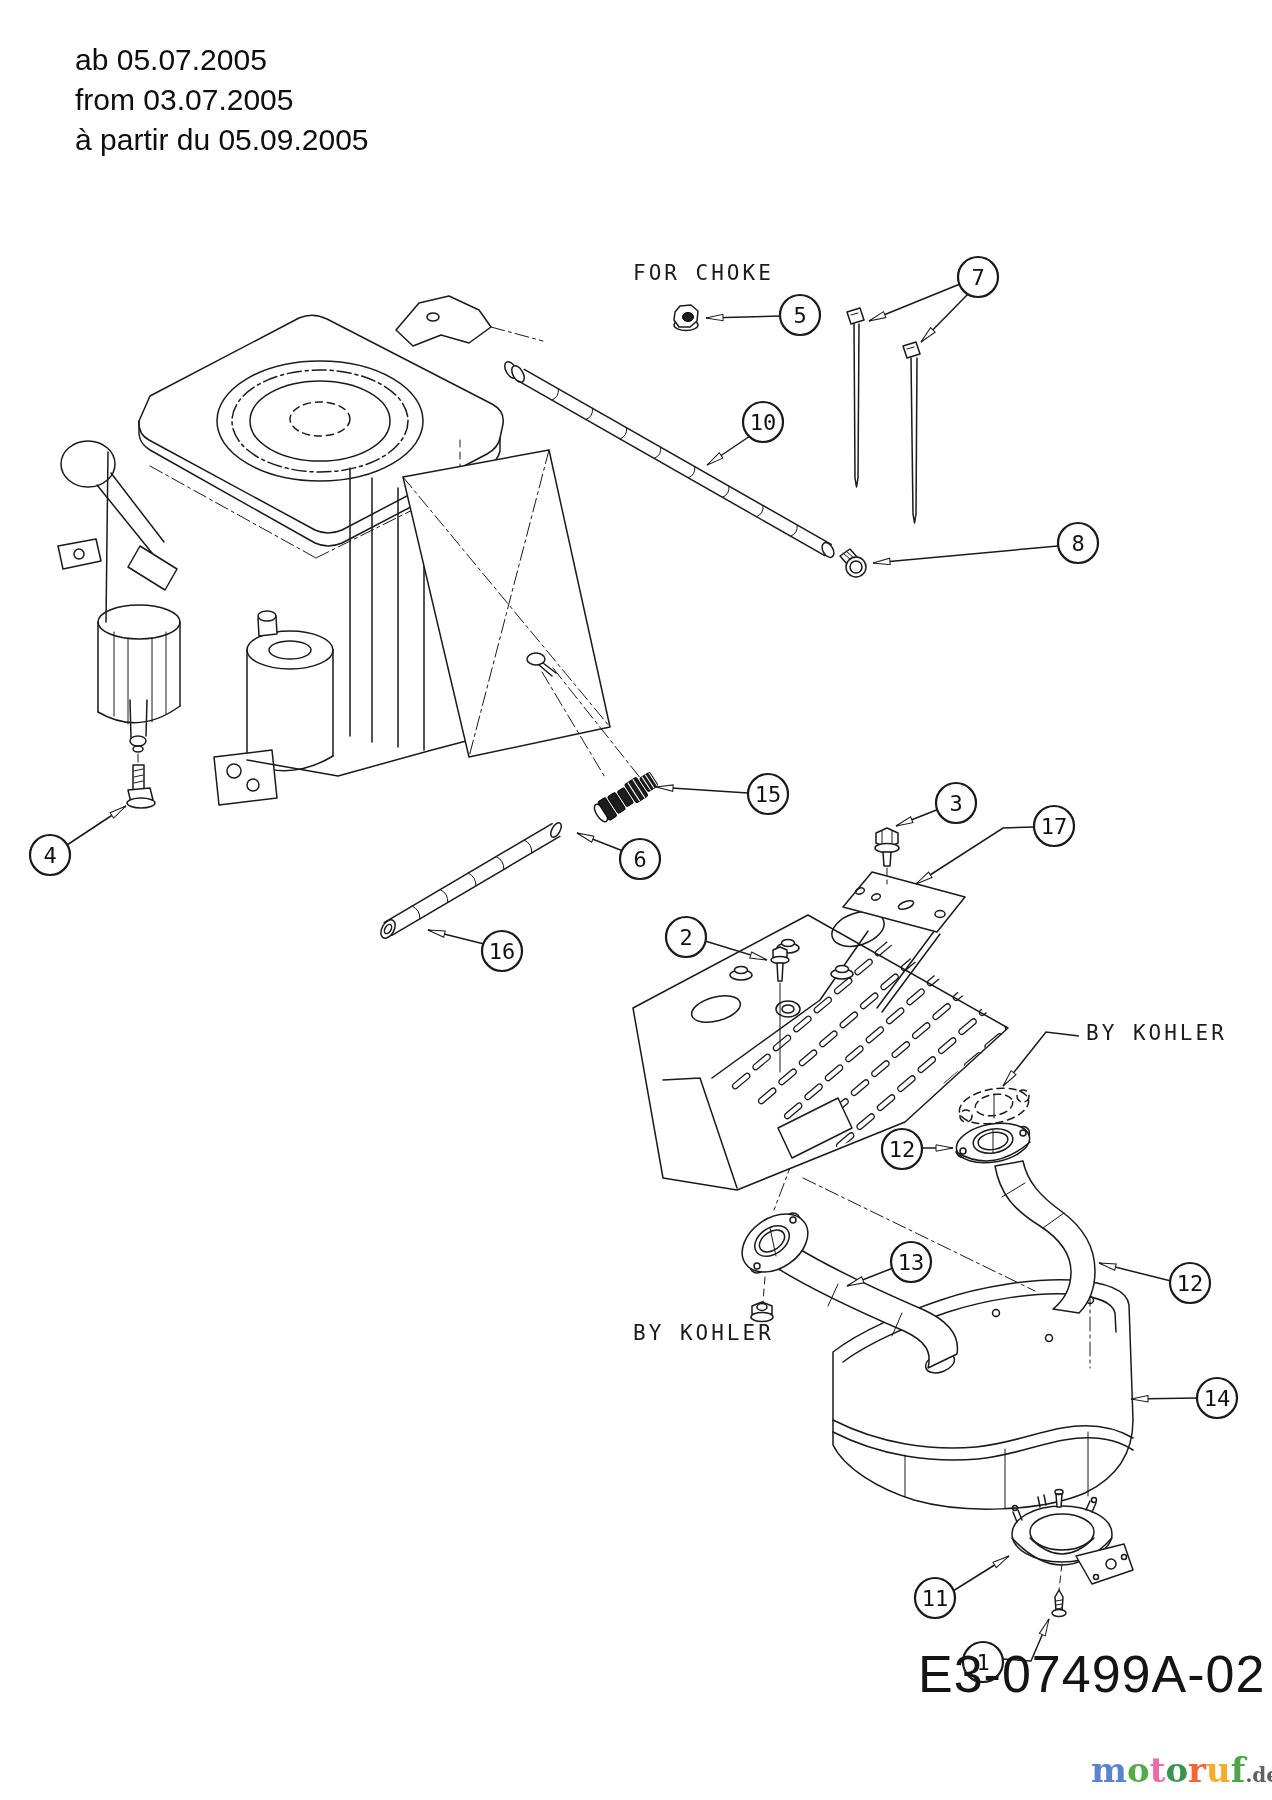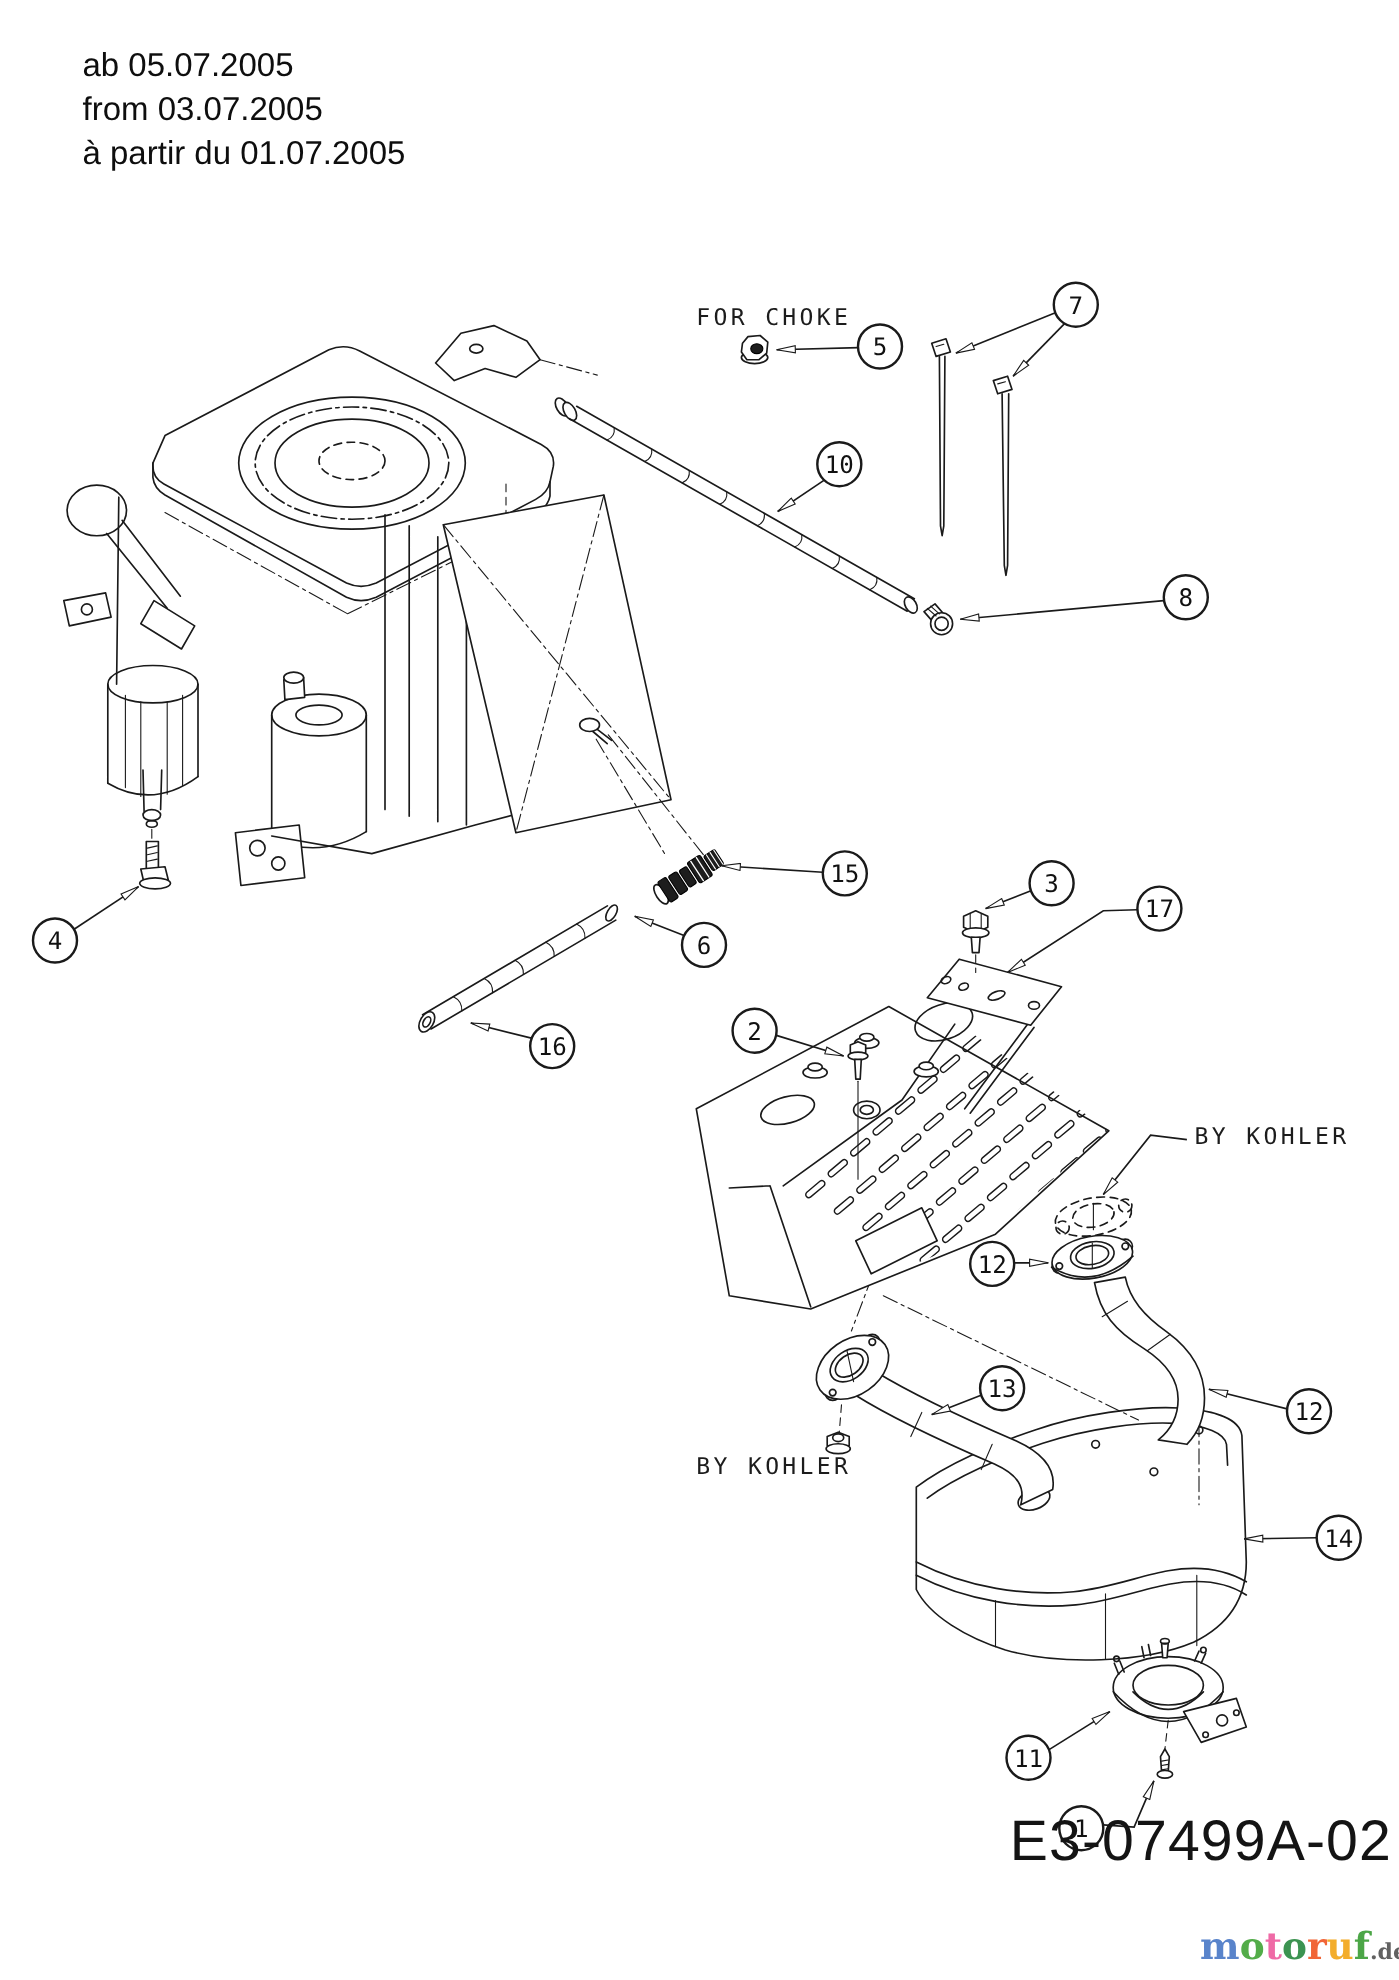--- a/index.html
+++ b/index.html
@@ -12,38 +12,38 @@
   .dash{stroke-dasharray:7 5;}
   .dd{stroke-dasharray:14 4 3 4;}
   .thin{stroke-width:1;}
   .leader{fill:none;stroke:#1a1a1a;stroke-width:1.5;}
   .callout-circle{fill:#fff;stroke:#1a1a1a;stroke-width:2.2;}
   .callout-text{font:22px "DejaVu Sans Mono",monospace;fill:#111;text-anchor:middle;}
   .slot{fill:none;stroke:#1a1a1a;stroke-width:1.3;}
   .hdr{position:absolute;left:75px;top:40px;z-index:2;font-size:30px;line-height:40px;color:#0e0e0e;}
   .cad{position:absolute;z-index:2;font-family:"DejaVu Sans Mono",monospace;font-size:21px;
        letter-spacing:3px;color:#1c1c1c;white-space:nowrap;}
-  #label-for-choke{left:633px;top:276px;}
+  #label-for-choke{left:633px;top:261px;}
   #label-by-kohler-top{left:1086px;top:1021px;}
   #label-by-kohler-bottom{left:633px;top:1321px;}
   #part-code{position:absolute;left:918px;top:1644px;z-index:4;font-size:52px;
              letter-spacing:1px;color:#141414;white-space:nowrap;}
   #watermark{position:absolute;left:1091px;top:1750px;z-index:3;font-family:"DejaVu Serif",serif;
              font-weight:bold;font-size:34px;white-space:nowrap;opacity:.93;}
   #watermark .suffix{font-size:20px;}
 </style>
 </head>
 <body>
 
 <div id="page">
 
   <div class="hdr">
     <div>ab 05.07.2005</div>
     <div>from 03.07.2005</div>
-    <div>à partir du 01.07.2005</div>
+    <div>à partir du 05.09.2005</div>
   </div>
 
   <div id="label-for-choke" class="cad">FOR CHOKE</div>
   <div id="label-by-kohler-top" class="cad">BY KOHLER</div>
   <div id="label-by-kohler-bottom" class="cad">BY KOHLER</div>
 
   <div id="part-code">E3-07499A-02</div>
   <div id="watermark"><span style="color: rgb(77, 123, 200);">m</span><span style="color: rgb(70, 166, 60);">o</span><span style="color: rgb(238, 95, 160);">t</span><span style="color: rgb(46, 139, 68);">o</span><span style="color: rgb(240, 90, 40);">r</span><span style="color: rgb(243, 167, 28);">u</span><span style="color: rgb(63, 160, 58);">f</span><span class="suffix" style="color: rgb(85, 85, 85);">.de</span></div>
 
   <svg id="diagram" width="1272" height="1800" viewBox="0 0 1272 1800">

